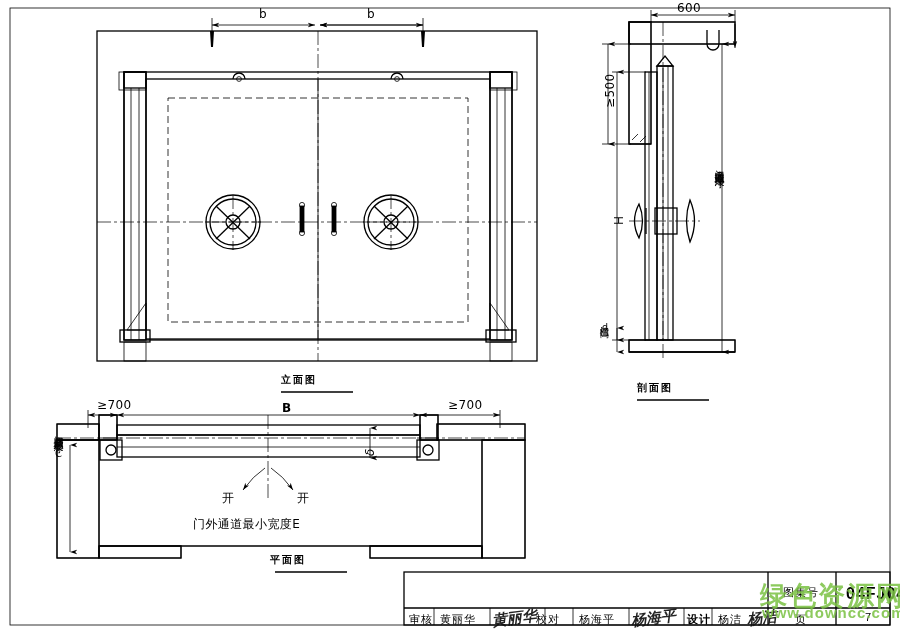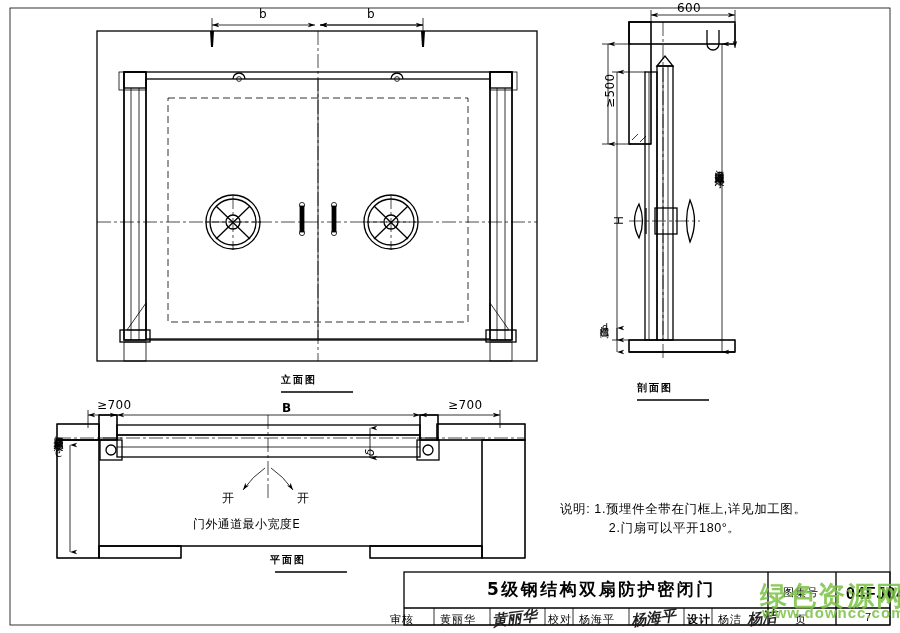--- a/index.html
+++ b/index.html
@@ -364,30 +364,27 @@
   <div class="lbl dim" style="left:97px;top:399px;">≥700</div>
   <div class="lbl dim" style="left:448px;top:399px;">≥700</div>
   <div class="lbl dim" style="left:282px;top:402px;font-weight:bold;">B</div>
   <div class="lbl dim rot90" style="left:364px;top:456px;font-style:italic;">δ</div>
   <div class="lbl dim" style="left:222px;top:492px;">开</div>
   <div class="lbl dim" style="left:297px;top:492px;">开</div>
   <div class="lbl dim" style="left:193px;top:518px;font-size:12px;">门外通道最小宽度E</div>
   <div class="lbl dimsm vrt" style="left:53px;top:428px;font-size:10px;">门扇开启最小尺寸≥C</div>
   <div class="lbl viewtitle" style="left:270px;top:555px;">平面图</div>
 
-  <div class="notes" style="left:560px;top:500px;">说明: 1.预埋件全带在门框上,详见加工图。
-            2.门扇可以平开180°。</div>
-
-  <div class="lbl tb-title" style="left:487px;top:581px;">5级钢结构双扇防护密闭门</div>
-
-  <div class="tb-cell" style="left:390px;top:612px;">审核</div>
+
+
+  <div class="tb-cell" style="left:409px;top:612px;">审核</div>
   <div class="tb-cell" style="left:440px;top:612px;">黄丽华</div>
   <div class="sig" style="left:492px;top:609px;">黄丽华</div>
 
-  <div class="tb-cell" style="left:548px;top:612px;">校对</div>
+  <div class="tb-cell" style="left:536px;top:612px;">校对</div>
   <div class="tb-cell" style="left:579px;top:612px;">杨海平</div>
   <div class="sig" style="left:631px;top:609px;">杨海平</div>
 
   <div class="tb-cell" style="left:687px;top:612px;font-weight:bold;">设计</div>
   <div class="tb-cell" style="left:718px;top:612px;">杨洁</div>
   <div class="sig" style="left:747px;top:609px;">杨洁</div>
 
   <div class="tb-cell" style="left:783px;top:585px;">图集号</div>
   <div class="tb-cell" style="left:846px;top:585px;font-weight:bold;font-size:16px;">04FJ04</div>
   <div class="tb-cell" style="left:795px;top:612px;">页</div>

